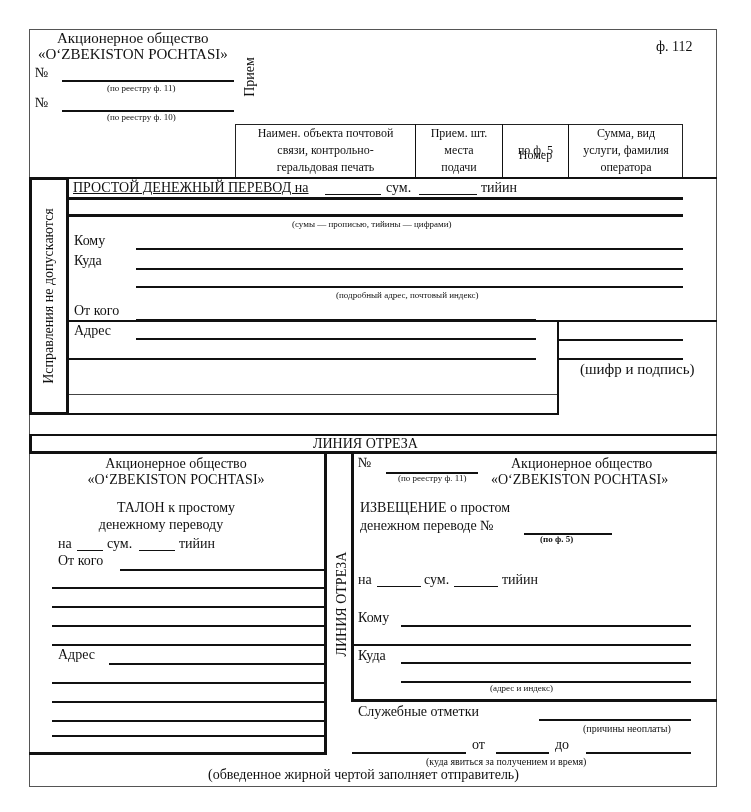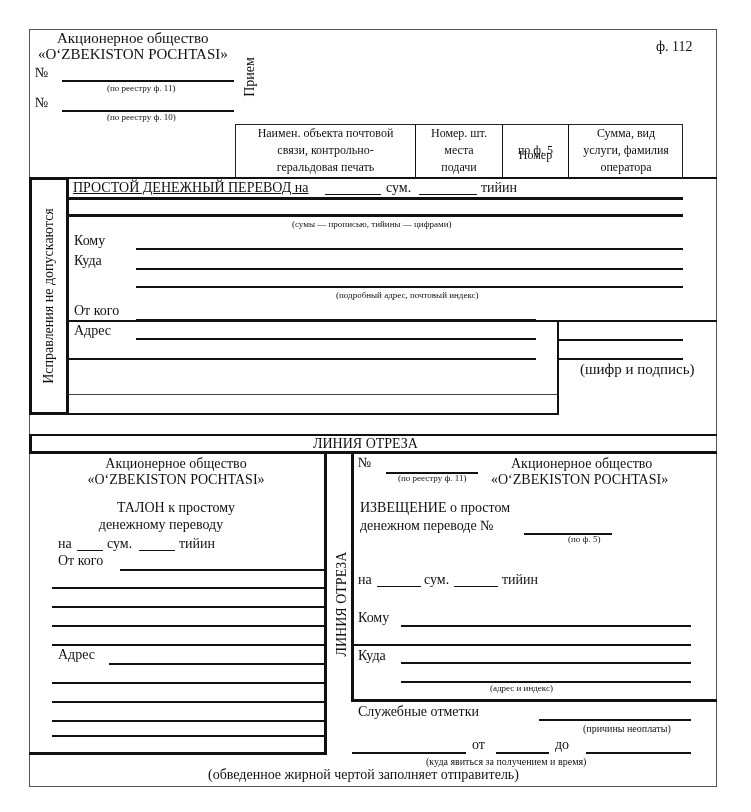--- a/index.html
+++ b/index.html
@@ -36,21 +36,21 @@
 <div class="rot f14" style="left:230px;top:70px;width:40px;text-align:center;">Прием</div>
 
 <div class="box" style="left:235px;top:124px;width:448px;height:54px;border:1px solid #222;"></div>
 <div class="vline" style="left:415px;top:124px;width:1px;height:54px;"></div>
 <div class="vline" style="left:502px;top:124px;width:1px;height:54px;"></div>
 <div class="vline" style="left:568px;top:124px;width:1px;height:54px;"></div>
 
 <div class="t f13 center" style="left:236px;top:127px;width:179px;">Наимен. объекта почтовой</div>
 <div class="t f13 center" style="left:236px;top:144px;width:179px;">связи, контрольно-</div>
 <div class="t f13 center" style="left:236px;top:161px;width:179px;">геральдовая печать</div>
-<div class="t f13 center" style="left:416px;top:127px;width:86px;">Номер. шт.</div>
+<div class="t f13 center" style="left:416px;top:127px;width:86px;">Прием. шт.</div>
 <div class="t f13 center" style="left:416px;top:144px;width:86px;">места</div>
 <div class="t f13 center" style="left:416px;top:161px;width:86px;">подачи</div>
 <div class="t f13 center" style="left:503px;top:127px;width:65px;margin-top:22px;">Номер</div>
 <div class="t f13 center" style="left:503px;top:144px;width:65px;">по ф. 5</div>
 <div class="t f13 center" style="left:569px;top:127px;width:114px;">Сумма, вид</div>
 <div class="t f13 center" style="left:569px;top:144px;width:114px;">услуги, фамилия</div>
 <div class="t f13 center" style="left:569px;top:161px;width:114px;">оператора</div>
 
 <div class="box" style="left:29px;top:177px;width:40px;height:238px;border:3px solid #111;"></div>
 <div class="rot f14" style="left:-69px;top:289px;width:236px;text-align:center;">Исправления не допускаются</div>
@@ -117,21 +117,21 @@
 
 <div class="box" style="left:351px;top:452px;width:366px;height:250px;border-left:3px solid #111;border-bottom:3px solid #111;"></div>
 <div class="t f14" style="left:358px;top:456px;">№</div>
 <div class="ln rule" style="left:386px;top:472px;width:92px;"></div>
 <div class="t small" style="left:398px;top:474px;">(по реестру ф. 11)</div>
 <div class="t f14" style="left:511px;top:457px;">Акционерное общество</div>
 <div class="t f14" style="left:491px;top:473px;">«O‘ZBEKISTON POCHTASI»</div>
 <div class="t f14" style="left:360px;top:501px;">ИЗВЕЩЕНИЕ о простом</div>
 <div class="t f14" style="left:360px;top:519px;">денежном переводе №</div>
 <div class="ln rule" style="left:524px;top:533px;width:88px;"></div>
-<div class="t small" style="left:568px;top:535px;">(по ф. 5)</div>
+<div class="t small" style="left:540px;top:535px;font-weight:bold;">(по ф. 5)</div>
 <div class="t f14" style="left:358px;top:573px;">на</div>
 <div class="ln" style="left:377px;top:586px;width:44px;height:1px;"></div>
 <div class="t f14" style="left:424px;top:573px;">сум.</div>
 <div class="ln" style="left:454px;top:586px;width:44px;height:1px;"></div>
 <div class="t f14" style="left:502px;top:573px;">тийин</div>
 <div class="t f14" style="left:358px;top:611px;">Кому</div>
 <div class="ln rule" style="left:401px;top:625px;width:290px;"></div>
 <div class="ln rule" style="left:353px;top:644px;width:338px;"></div>
 <div class="t f14" style="left:358px;top:649px;">Куда</div>
 <div class="ln rule" style="left:401px;top:662px;width:290px;"></div>

